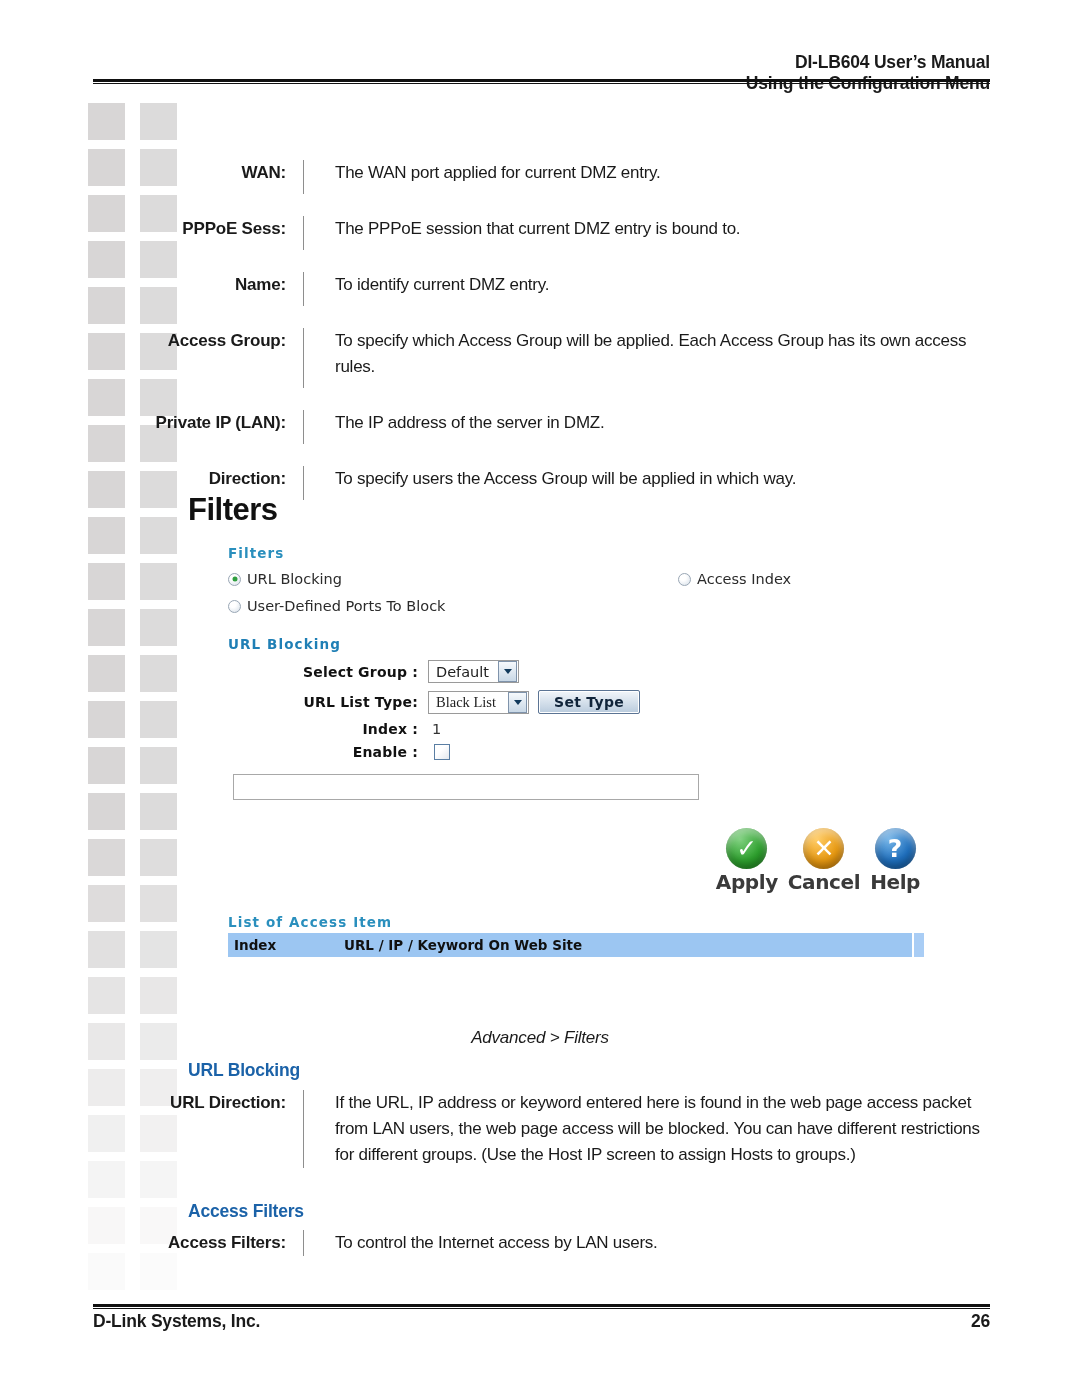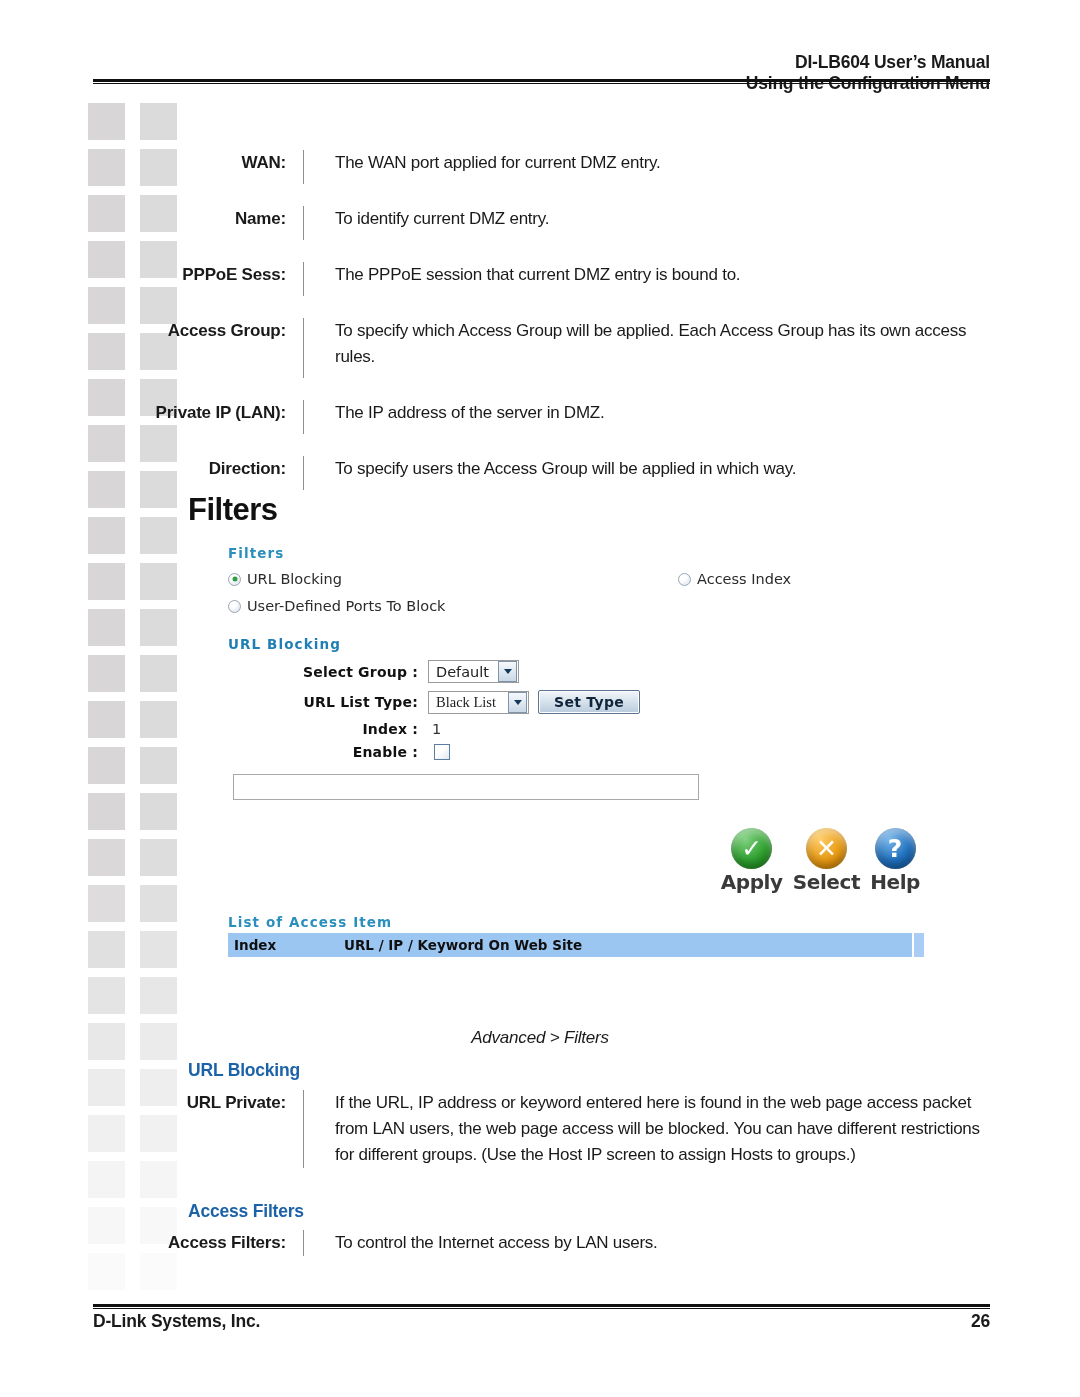--- a/index.html
+++ b/index.html
@@ -89,21 +89,21 @@
   .defdesc {
     border-left: 1.5px solid #8e8e8e;
     padding-left: 31px;
     font-size: 17px;
     line-height: 26px;
     letter-spacing: -0.25px;
     flex: 1 1 auto;
     min-height: 26px;
   }
 
-  #deflist-top { left: 93px; top: 150px; width: 900px; }
+  #deflist-top { left: 93px; top: 160px; width: 900px; }
   #deflist-top .defdesc { padding-bottom: 8px; }
 
   
   .h1-title {
     position: absolute;
     left: 188px;
     top: 492px;
     font-size: 31px;
     font-weight: bold;
     letter-spacing: -0.5px;
@@ -413,26 +413,26 @@
 </div>
 <div class="header-rule"></div>
 <div class="header-rule2"></div>
 
 <div class="deflist" id="deflist-top">
   <div class="defrow">
     <div class="defterm">WAN:</div>
     <div class="defdesc">The WAN port applied for current DMZ entry.</div>
   </div>
   <div class="defrow">
+    <div class="defterm">PPPoE Sess:</div>
+    <div class="defdesc">The PPPoE session that current DMZ entry is bound to.</div>
+  </div>
+  <div class="defrow">
     <div class="defterm">Name:</div>
     <div class="defdesc">To identify current DMZ entry.</div>
-  </div>
-  <div class="defrow">
-    <div class="defterm">PPPoE Sess:</div>
-    <div class="defdesc">The PPPoE session that current DMZ entry is bound to.</div>
   </div>
   <div class="defrow">
     <div class="defterm">Access Group:</div>
     <div class="defdesc">To specify which Access Group will be applied. Each Access Group has its own access rules.</div>
   </div>
   <div class="defrow">
     <div class="defterm">Private IP (LAN):</div>
     <div class="defdesc">The IP address of the server in DMZ.</div>
   </div>
   <div class="defrow">
@@ -503,21 +503,21 @@
   </div>
 
   <div class="ui-row" style="justify-content:flex-end; padding-right:8px; margin-top:28px; margin-bottom:20px;">
     <div class="ach">
       <div class="ach-item">
         <div class="ach-circle apply">✓</div>
         <div class="ach-label">Apply</div>
       </div>
       <div class="ach-item">
         <div class="ach-circle cancel">✕</div>
-        <div class="ach-label">Select</div>
+        <div class="ach-label">Cancel</div>
       </div>
       <div class="ach-item">
         <div class="ach-circle help">?</div>
         <div class="ach-label">Help</div>
       </div>
     </div>
   </div>
 
   <div>
     <div class="tbl-title">List of Access Item</div>
@@ -527,21 +527,21 @@
       <div class="col-pad"></div>
     </div>
   </div>
 </div>
 
 <div class="caption">Advanced &gt; Filters</div>
 
 <div class="blue-head" style="left:188px; top:1060px;">URL Blocking</div>
 <div class="deflist" style="left:93px; top:1090px; width:900px;">
   <div class="defrow">
-    <div class="defterm">URL Private:</div>
+    <div class="defterm">URL Direction:</div>
     <div class="defdesc">If the URL, IP address or keyword entered here is found in the web page access packet from LAN users, the web page access will be blocked. You can have different restrictions for different groups. (Use the Host IP screen to assign Hosts to groups.)</div>
   </div>
 </div>
 
 <div class="blue-head" style="left:188px; top:1201px;">Access Filters</div>
 <div class="deflist" style="left:93px; top:1230px; width:900px;">
   <div class="defrow">
     <div class="defterm">Access Filters:</div>
     <div class="defdesc">To control the Internet access by LAN users.</div>
   </div>

